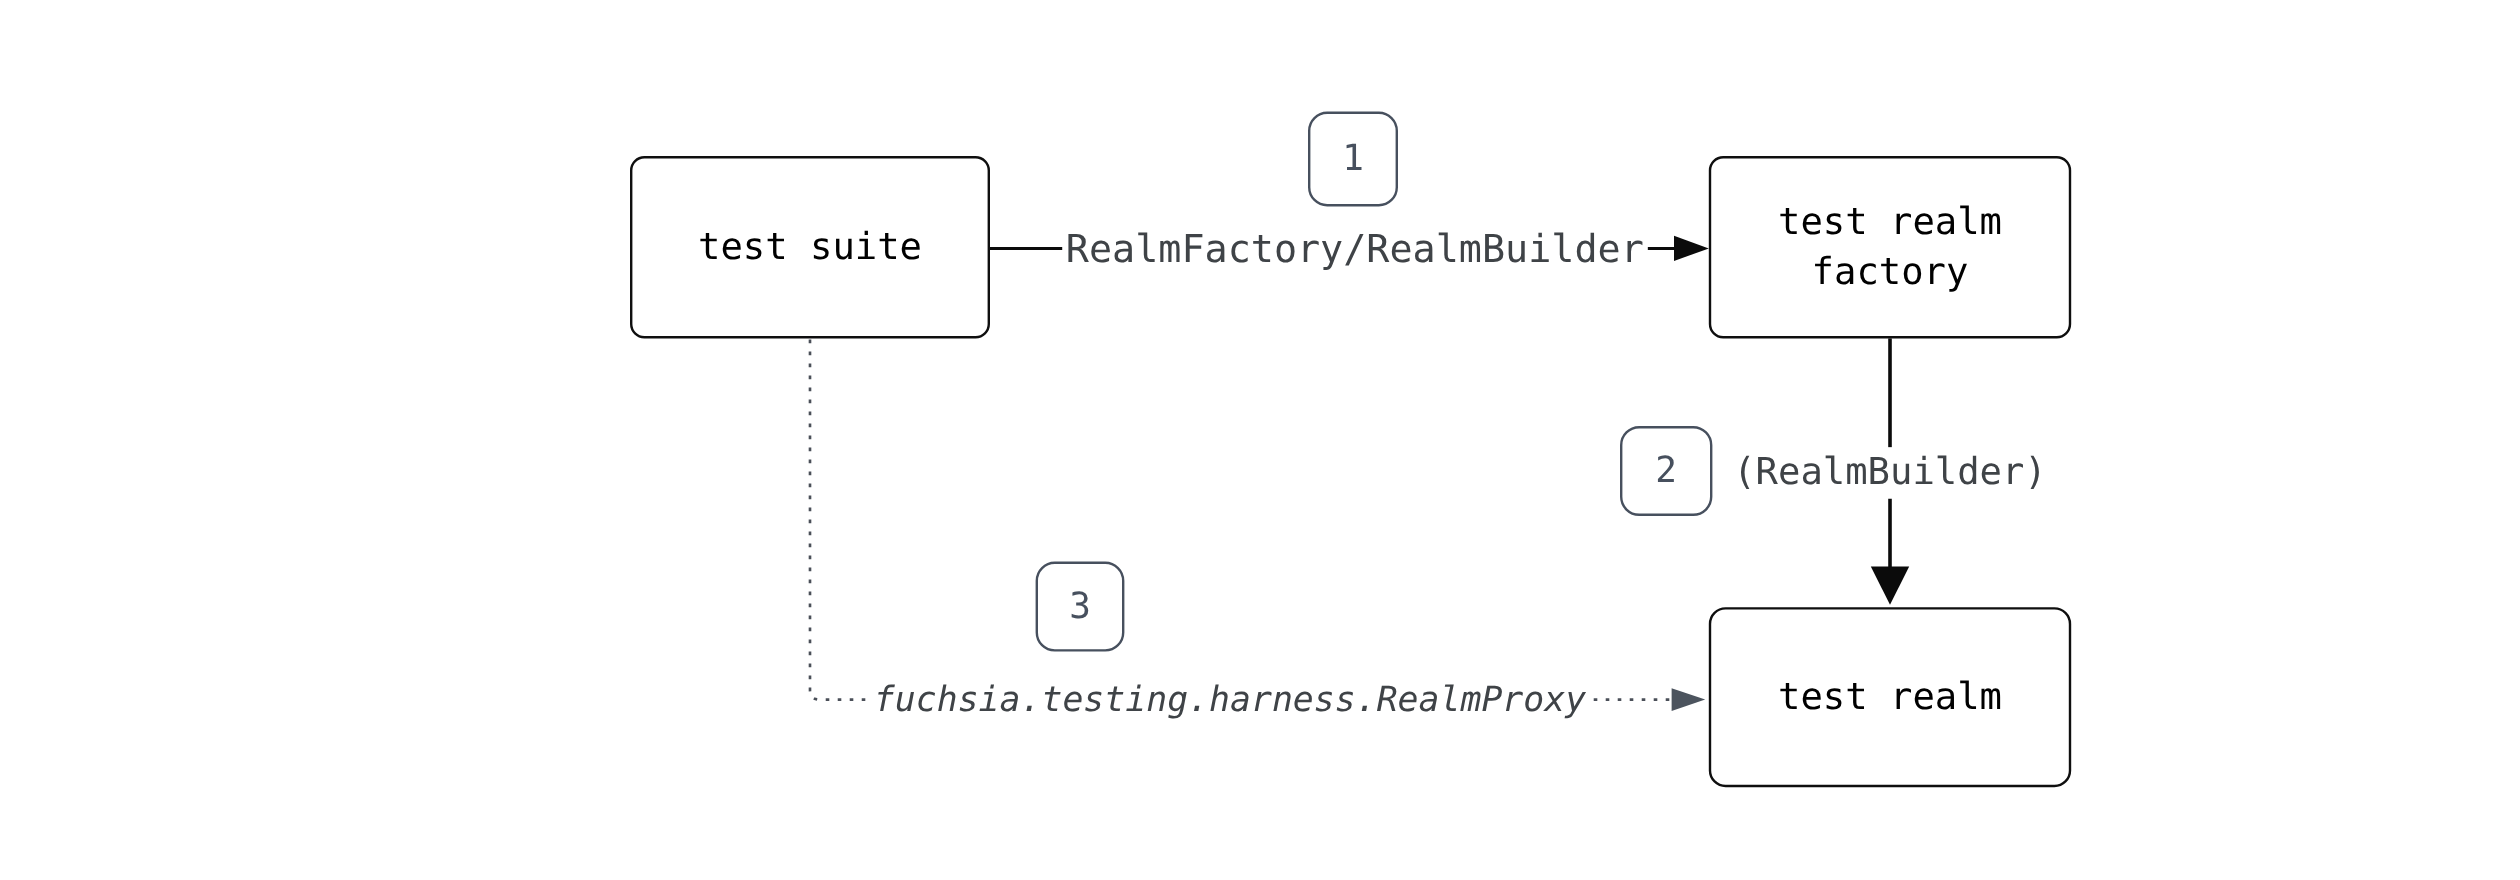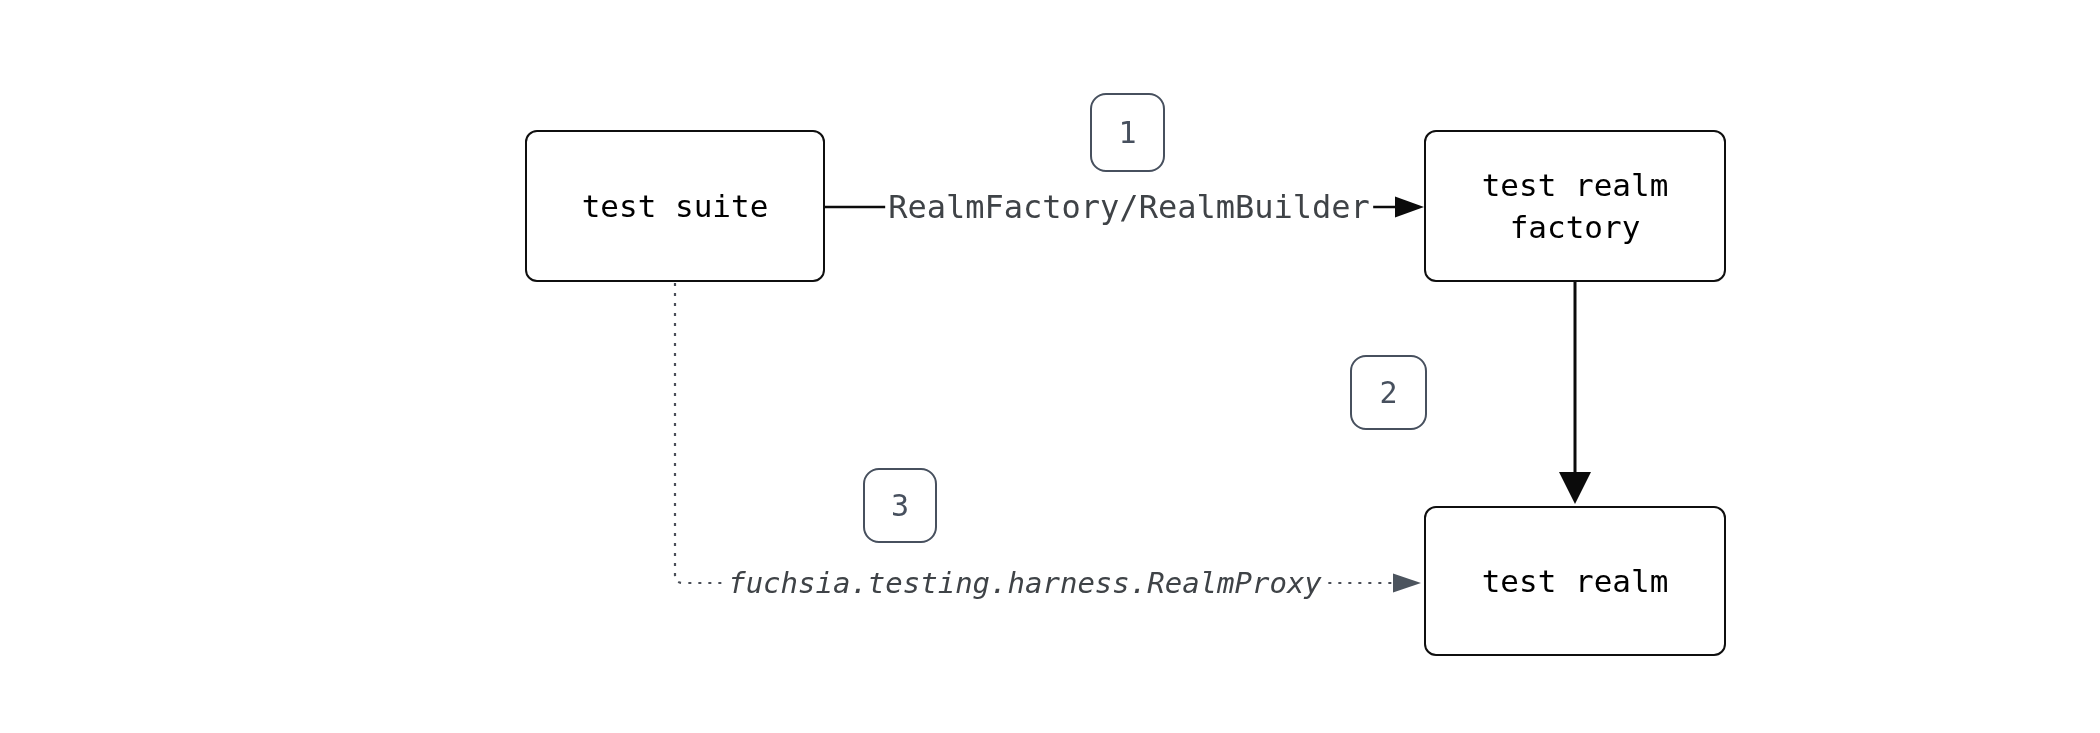--- a/index.html
+++ b/index.html
@@ -32,21 +32,21 @@
     align-items: center;
     justify-content: center;
     text-align: center;
     color: #000000;
     font-size: 31px;
     line-height: 42px;
     padding: 0 8px;
   }
   .node-test-suite   { left: 525px;  top: 130px; width: 300px; height: 152px; }
   .node-realm-factory{ left: 1424px; top: 130px; width: 302px; height: 152px; }
-  .node-test-realm   { left: 1424px; top: 506px; width: 302px; height: 150px; }
+  .node-test-realm   { left: 1424px; top: 506px; width: 302px; height: 150px; border-radius: 14px; }
 
   .edge-label {
     position: absolute;
     transform: translate(-50%, -50%);
     background: #ffffff;
     color: #3f4347;
     white-space: nowrap;
     padding: 2px 3px;
     line-height: 1.25;
   }
@@ -94,20 +94,21 @@
   <div class="node node-realm-factory">
     <span>test realm factory</span>
   </div>
 
   <div class="node node-test-realm">
     <span>test realm</span>
   </div>
 
   <div class="edge-label edge-label-1">RealmFactory/RealmBuilder</div>
 
+  <div class="edge-label edge-label-2">(RealmBuilder)</div>
 
   <div class="edge-label edge-label-3">fuchsia.testing.harness.RealmProxy</div>
 
   <div class="step-badge badge-1">
     <span>1</span>
   </div>
 
   <div class="step-badge badge-2">
     <span>2</span>
   </div>

